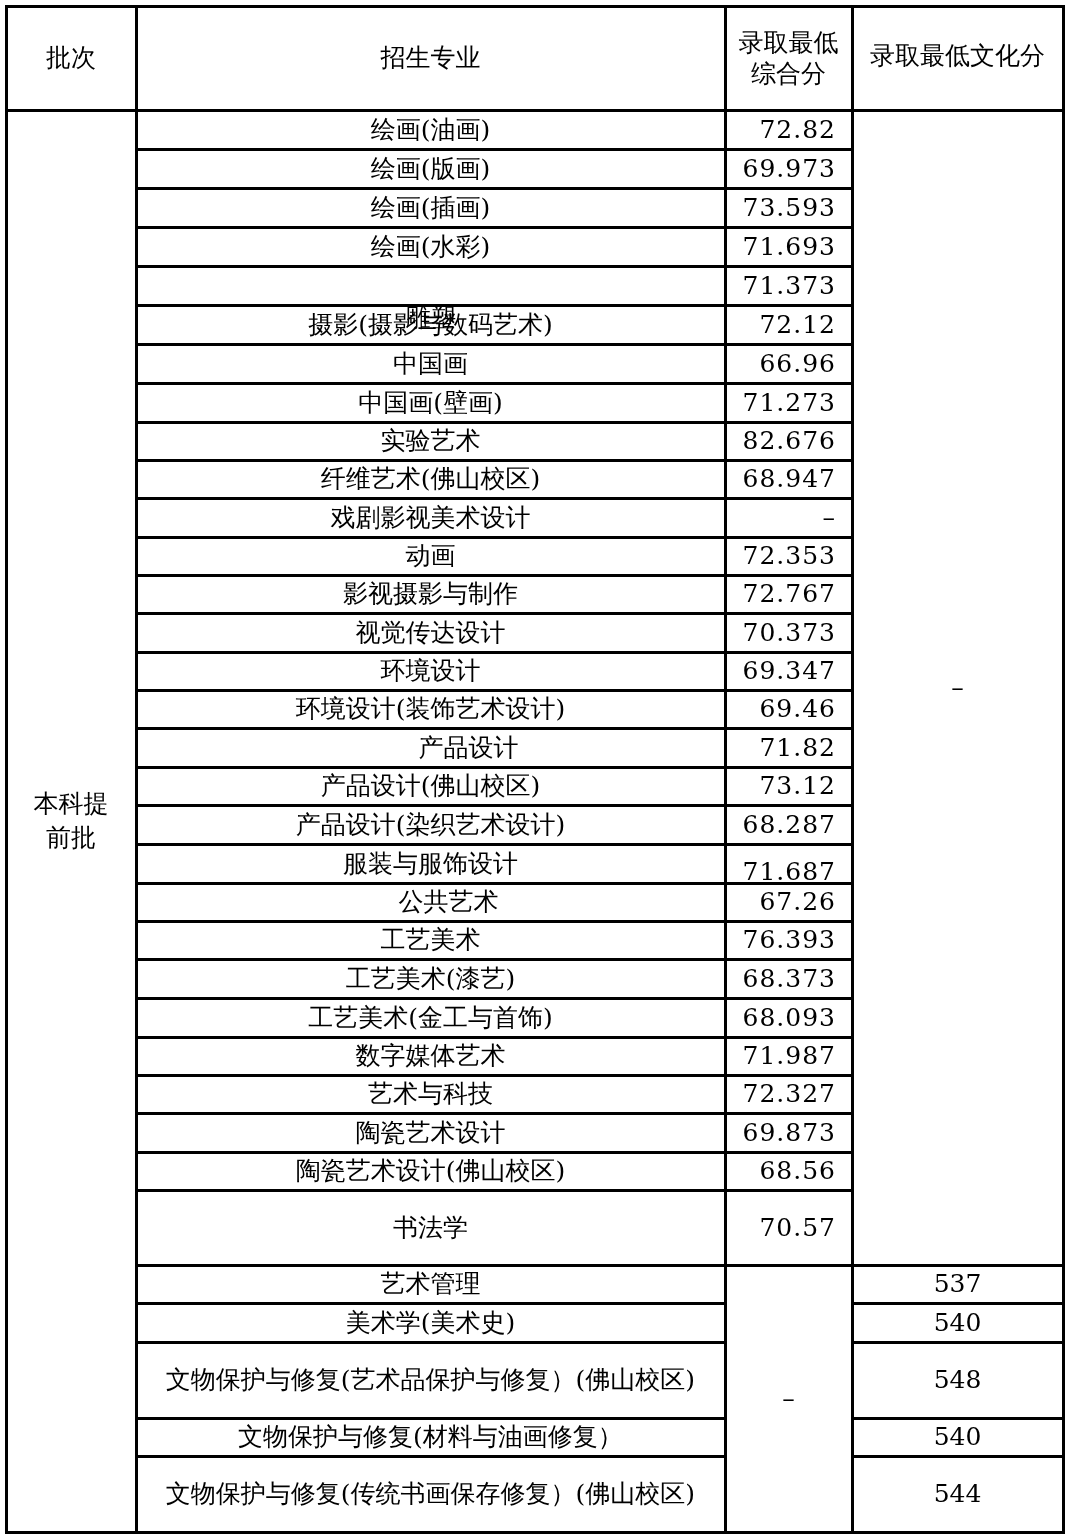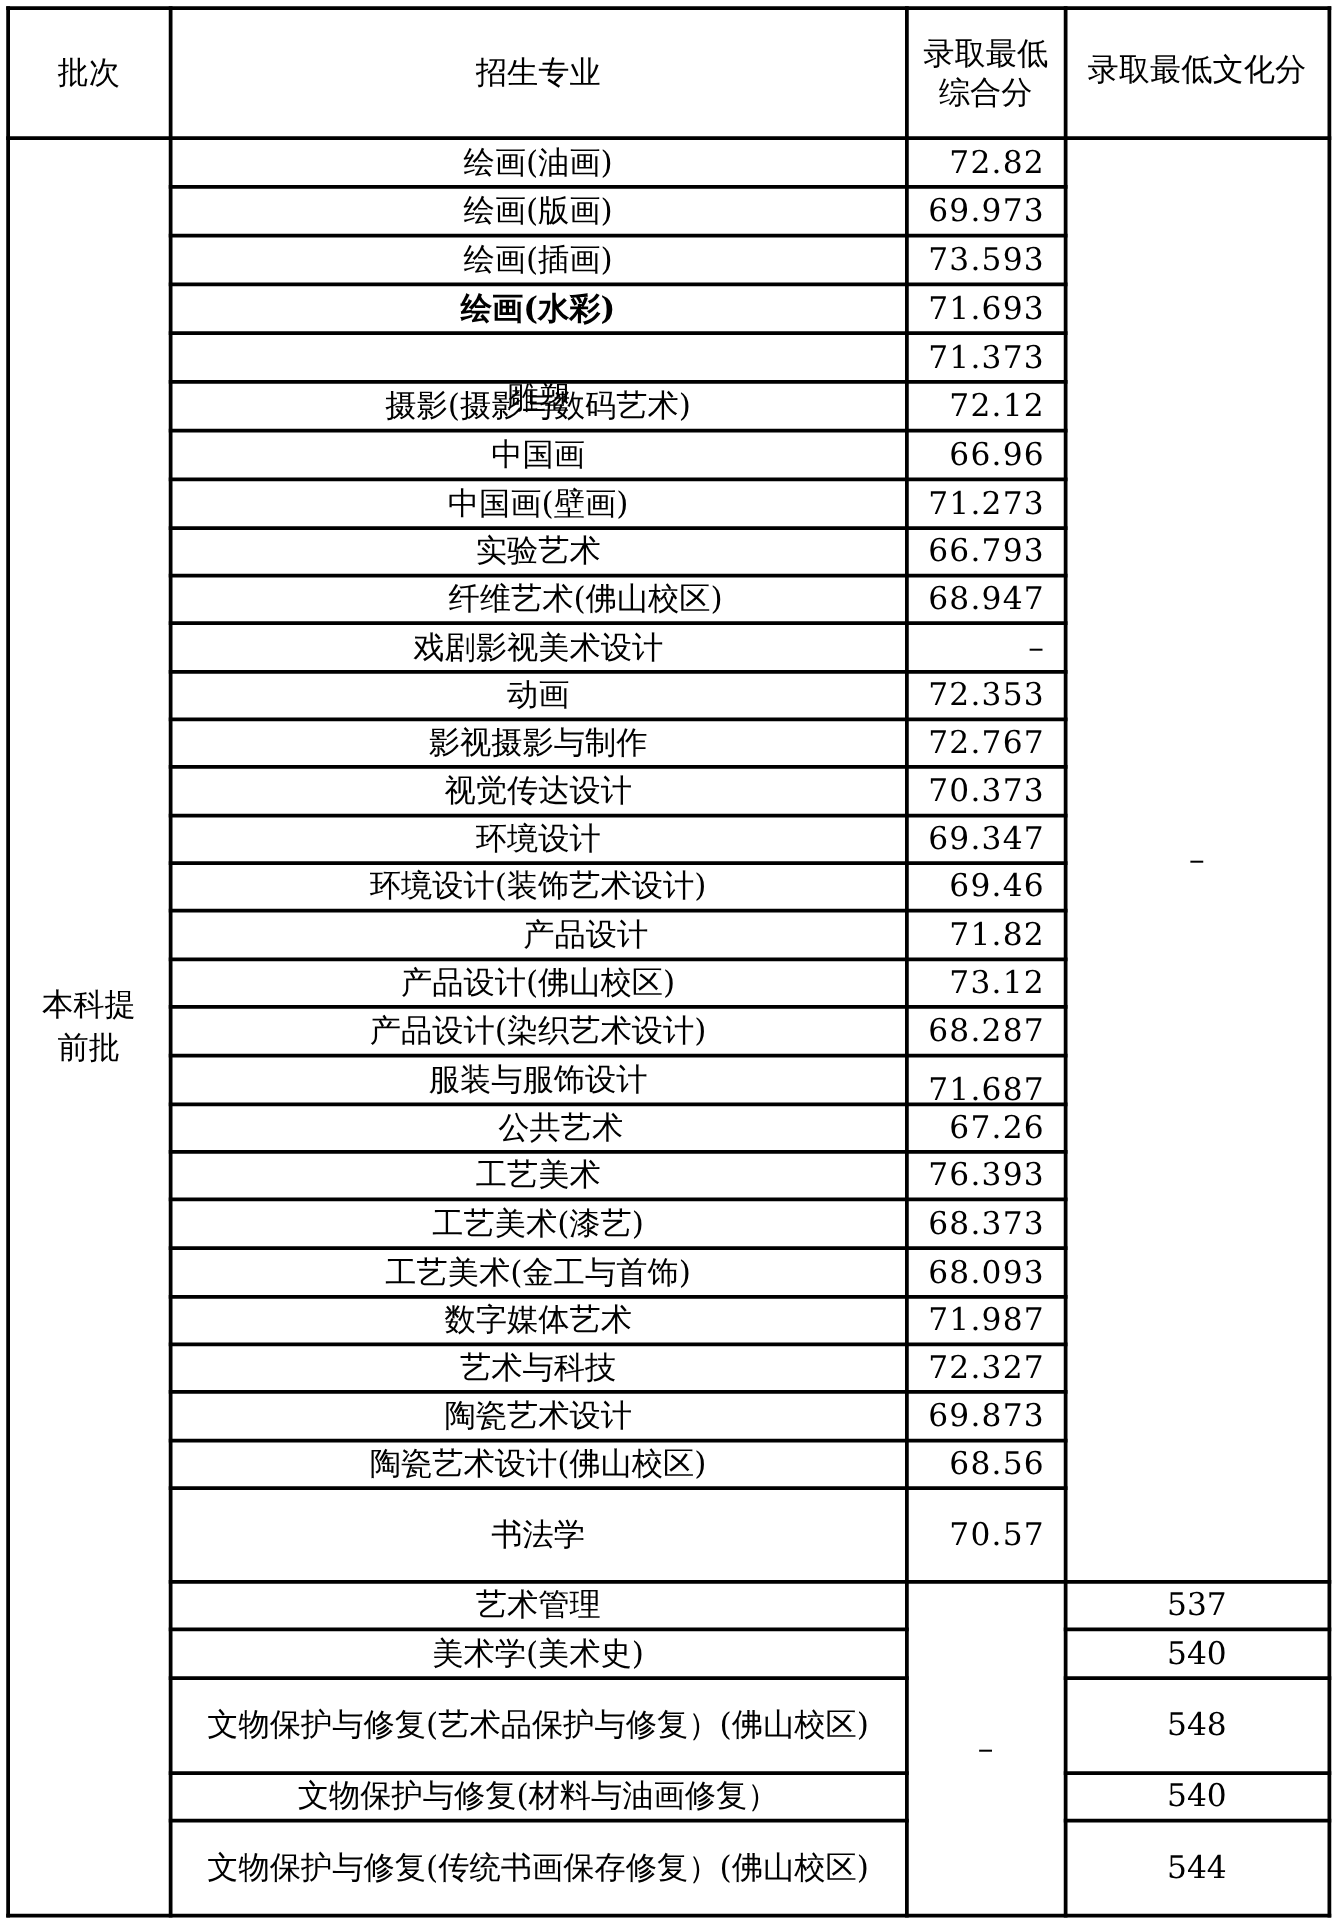--- a/index.html
+++ b/index.html
@@ -21,33 +21,33 @@
     <div class="cell" style="left: 136px; top: 6px; width: 589px; height: 104px;">招生专业</div>
     <div class="cell wrap" style="left: 725px; top: 6px; width: 127px; height: 104px; line-height: 31px;">录取最低综合分</div>
     <div class="cell wrap" style="left: 852px; top: 6px; width: 211px; height: 104px; line-height: 31px; padding-bottom: 6px;">录取最低文化分</div>
     <div class="cell wrap" style="left: 6px; top: 110px; width: 130px; height: 1422px; padding: 0px 18px; line-height: 34px;">本科提前批</div>
     <div class="cell" style="left: 136px; top: 110px; width: 589px; height: 39px;">绘画(油画)</div>
     <div class="cell num" style="left: 725px; top: 110px; width: 127px; height: 39px;">72.82</div>
     <div class="cell" style="left: 136px; top: 149px; width: 589px; height: 39px;">绘画(版画)</div>
     <div class="cell num" style="left: 725px; top: 149px; width: 127px; height: 39px;">69.973</div>
     <div class="cell" style="left: 136px; top: 188px; width: 589px; height: 39px;">绘画(插画)</div>
     <div class="cell num" style="left: 725px; top: 188px; width: 127px; height: 39px;">73.593</div>
-    <div class="cell" style="left: 136px; top: 227px; width: 589px; height: 39px; font-weight: bold;">绘画(水彩)</div>
+    <div class="cell" style="left: 136px; top: 227px; width: 589px; height: 39px;">绘画(水彩)</div>
     <div class="cell num" style="left: 725px; top: 227px; width: 127px; height: 39px;">71.693</div>
     <div class="cell" style="left: 136px; top: 266px; width: 589px; height: 39px; margin-top: 32px;">雕塑</div>
     <div class="cell num" style="left: 725px; top: 266px; width: 127px; height: 39px;">71.373</div>
     <div class="cell" style="left: 136px; top: 305px; width: 589px; height: 39px;">摄影(摄影与数码艺术)</div>
     <div class="cell num" style="left: 725px; top: 305px; width: 127px; height: 39px;">72.12</div>
     <div class="cell" style="left: 136px; top: 344px; width: 589px; height: 39px;">中国画</div>
     <div class="cell num" style="left: 725px; top: 344px; width: 127px; height: 39px;">66.96</div>
     <div class="cell" style="left: 136px; top: 383px; width: 589px; height: 39px;">中国画(壁画)</div>
     <div class="cell num" style="left: 725px; top: 383px; width: 127px; height: 39px;">71.273</div>
     <div class="cell" style="left: 136px; top: 422px; width: 589px; height: 38px;">实验艺术</div>
-    <div class="cell num" style="left: 725px; top: 422px; width: 127px; height: 38px;">66.793</div>
-    <div class="cell" style="left: 136px; top: 460px; width: 589px; height: 38px; margin-left: 38px;">纤维艺术(佛山校区)</div>
+    <div class="cell num" style="left: 725px; top: 422px; width: 127px; height: 38px;">82.676</div>
+    <div class="cell" style="left: 136px; top: 460px; width: 589px; height: 38px;">纤维艺术(佛山校区)</div>
     <div class="cell num" style="left: 725px; top: 460px; width: 127px; height: 38px;">68.947</div>
     <div class="cell" style="left: 136px; top: 498px; width: 589px; height: 39px;">戏剧影视美术设计</div>
     <div class="cell num" style="left: 725px; top: 498px; width: 127px; height: 39px;">–</div>
     <div class="cell" style="left: 136px; top: 537px; width: 589px; height: 38px;">动画</div>
     <div class="cell num" style="left: 725px; top: 537px; width: 127px; height: 38px;">72.353</div>
     <div class="cell" style="left: 136px; top: 575px; width: 589px; height: 38px;">影视摄影与制作</div>
     <div class="cell num" style="left: 725px; top: 575px; width: 127px; height: 38px;">72.767</div>
     <div class="cell" style="left: 136px; top: 613px; width: 589px; height: 39px;">视觉传达设计</div>
     <div class="cell num" style="left: 725px; top: 613px; width: 127px; height: 39px;">70.373</div>
     <div class="cell" style="left: 136px; top: 652px; width: 589px; height: 38px;">环境设计</div>

